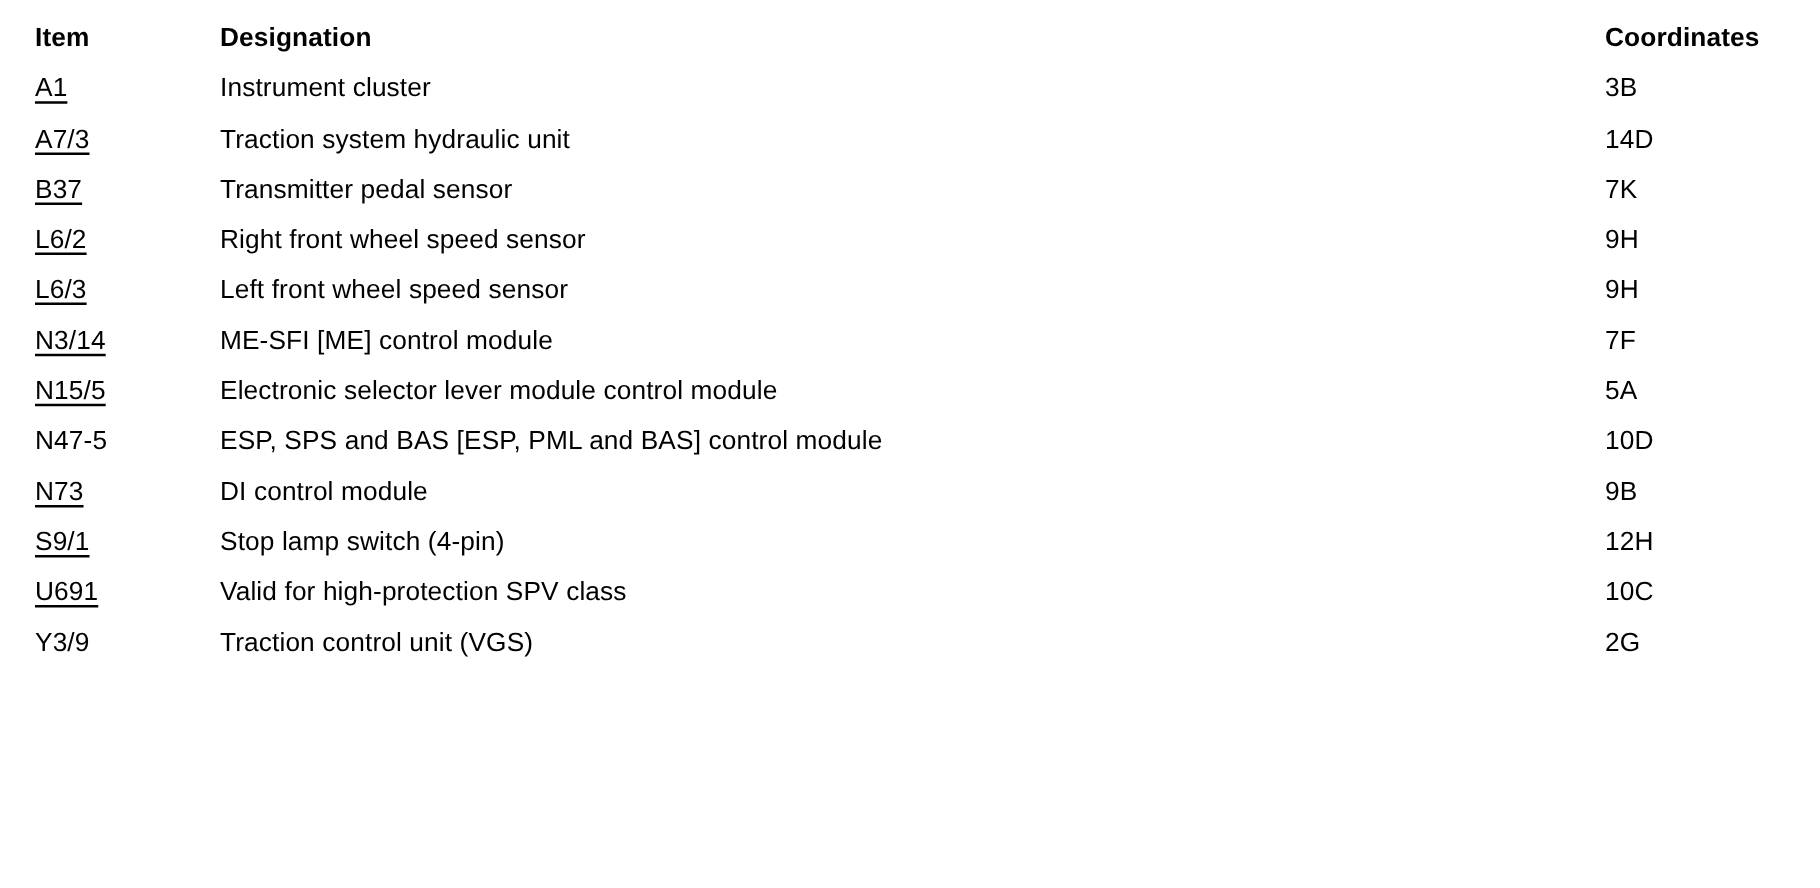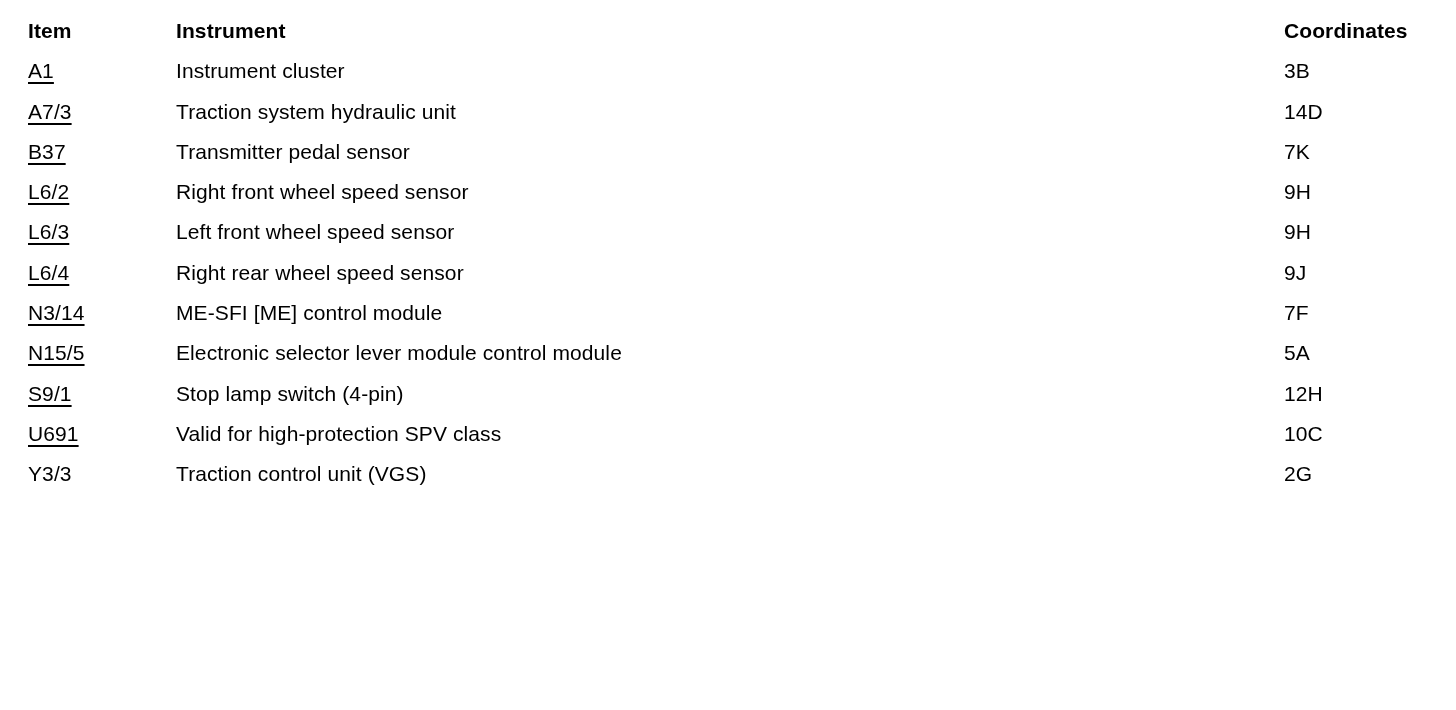--- a/index.html
+++ b/index.html
@@ -94,21 +94,21 @@
 <div class="legend-sheet">
   <table class="legend-table">
     <colgroup>
       <col class="col-item">
       <col class="col-designation">
       <col class="col-coords">
     </colgroup>
     <thead>
       <tr>
         <th class="cell-item">Item</th>
-        <th class="cell-designation">Instrument</th>
+        <th class="cell-designation">Designation</th>
         <th class="cell-coords">Coordinates</th>
       </tr>
     </thead>
     <tbody id="legend-body">
         <tr>
           <td class="cell-item"><span class="item-code linked">A1</span></td>
           <td class="cell-designation"><span class="desig-text">Instrument cluster</span></td>
           <td class="cell-coords"><span class="coord-text">3B</span></td>
         </tr>
         <tr>
@@ -125,44 +125,49 @@
           <td class="cell-item"><span class="item-code linked">L6/2</span></td>
           <td class="cell-designation"><span class="desig-text">Right front wheel speed sensor</span></td>
           <td class="cell-coords"><span class="coord-text">9H</span></td>
         </tr>
         <tr>
           <td class="cell-item"><span class="item-code linked">L6/3</span></td>
           <td class="cell-designation"><span class="desig-text">Left front wheel speed sensor</span></td>
           <td class="cell-coords"><span class="coord-text">9H</span></td>
         </tr>
         <tr>
-          <td class="cell-item"><span class="item-code linked">L6/4</span></td>
-          <td class="cell-designation"><span class="desig-text">Right rear wheel speed sensor</span></td>
-          <td class="cell-coords"><span class="coord-text">9J</span></td>
-        </tr>
-        <tr>
           <td class="cell-item"><span class="item-code linked">N3/14</span></td>
           <td class="cell-designation"><span class="desig-text">ME-SFI [ME] control module</span></td>
           <td class="cell-coords"><span class="coord-text">7F</span></td>
         </tr>
         <tr>
           <td class="cell-item"><span class="item-code linked">N15/5</span></td>
           <td class="cell-designation"><span class="desig-text">Electronic selector lever module control module</span></td>
           <td class="cell-coords"><span class="coord-text">5A</span></td>
+        </tr>
+        <tr>
+          <td class="cell-item"><span class="item-code">N47-5</span></td>
+          <td class="cell-designation"><span class="desig-text">ESP, SPS and BAS [ESP, PML and BAS] control module</span></td>
+          <td class="cell-coords"><span class="coord-text">10D</span></td>
+        </tr>
+        <tr>
+          <td class="cell-item"><span class="item-code linked">N73</span></td>
+          <td class="cell-designation"><span class="desig-text">DI control module</span></td>
+          <td class="cell-coords"><span class="coord-text">9B</span></td>
         </tr>
         <tr>
           <td class="cell-item"><span class="item-code linked">S9/1</span></td>
           <td class="cell-designation"><span class="desig-text">Stop lamp switch (4-pin)</span></td>
           <td class="cell-coords"><span class="coord-text">12H</span></td>
         </tr>
         <tr>
           <td class="cell-item"><span class="item-code linked">U691</span></td>
           <td class="cell-designation"><span class="desig-text">Valid for high-protection SPV class</span></td>
           <td class="cell-coords"><span class="coord-text">10C</span></td>
         </tr>
         <tr>
-          <td class="cell-item"><span class="item-code">Y3/3</span></td>
+          <td class="cell-item"><span class="item-code">Y3/9</span></td>
           <td class="cell-designation"><span class="desig-text">Traction control unit (VGS)</span></td>
           <td class="cell-coords"><span class="coord-text">2G</span></td>
         </tr>
       </tbody>
   </table>
 </div>
 
 </body></html>

